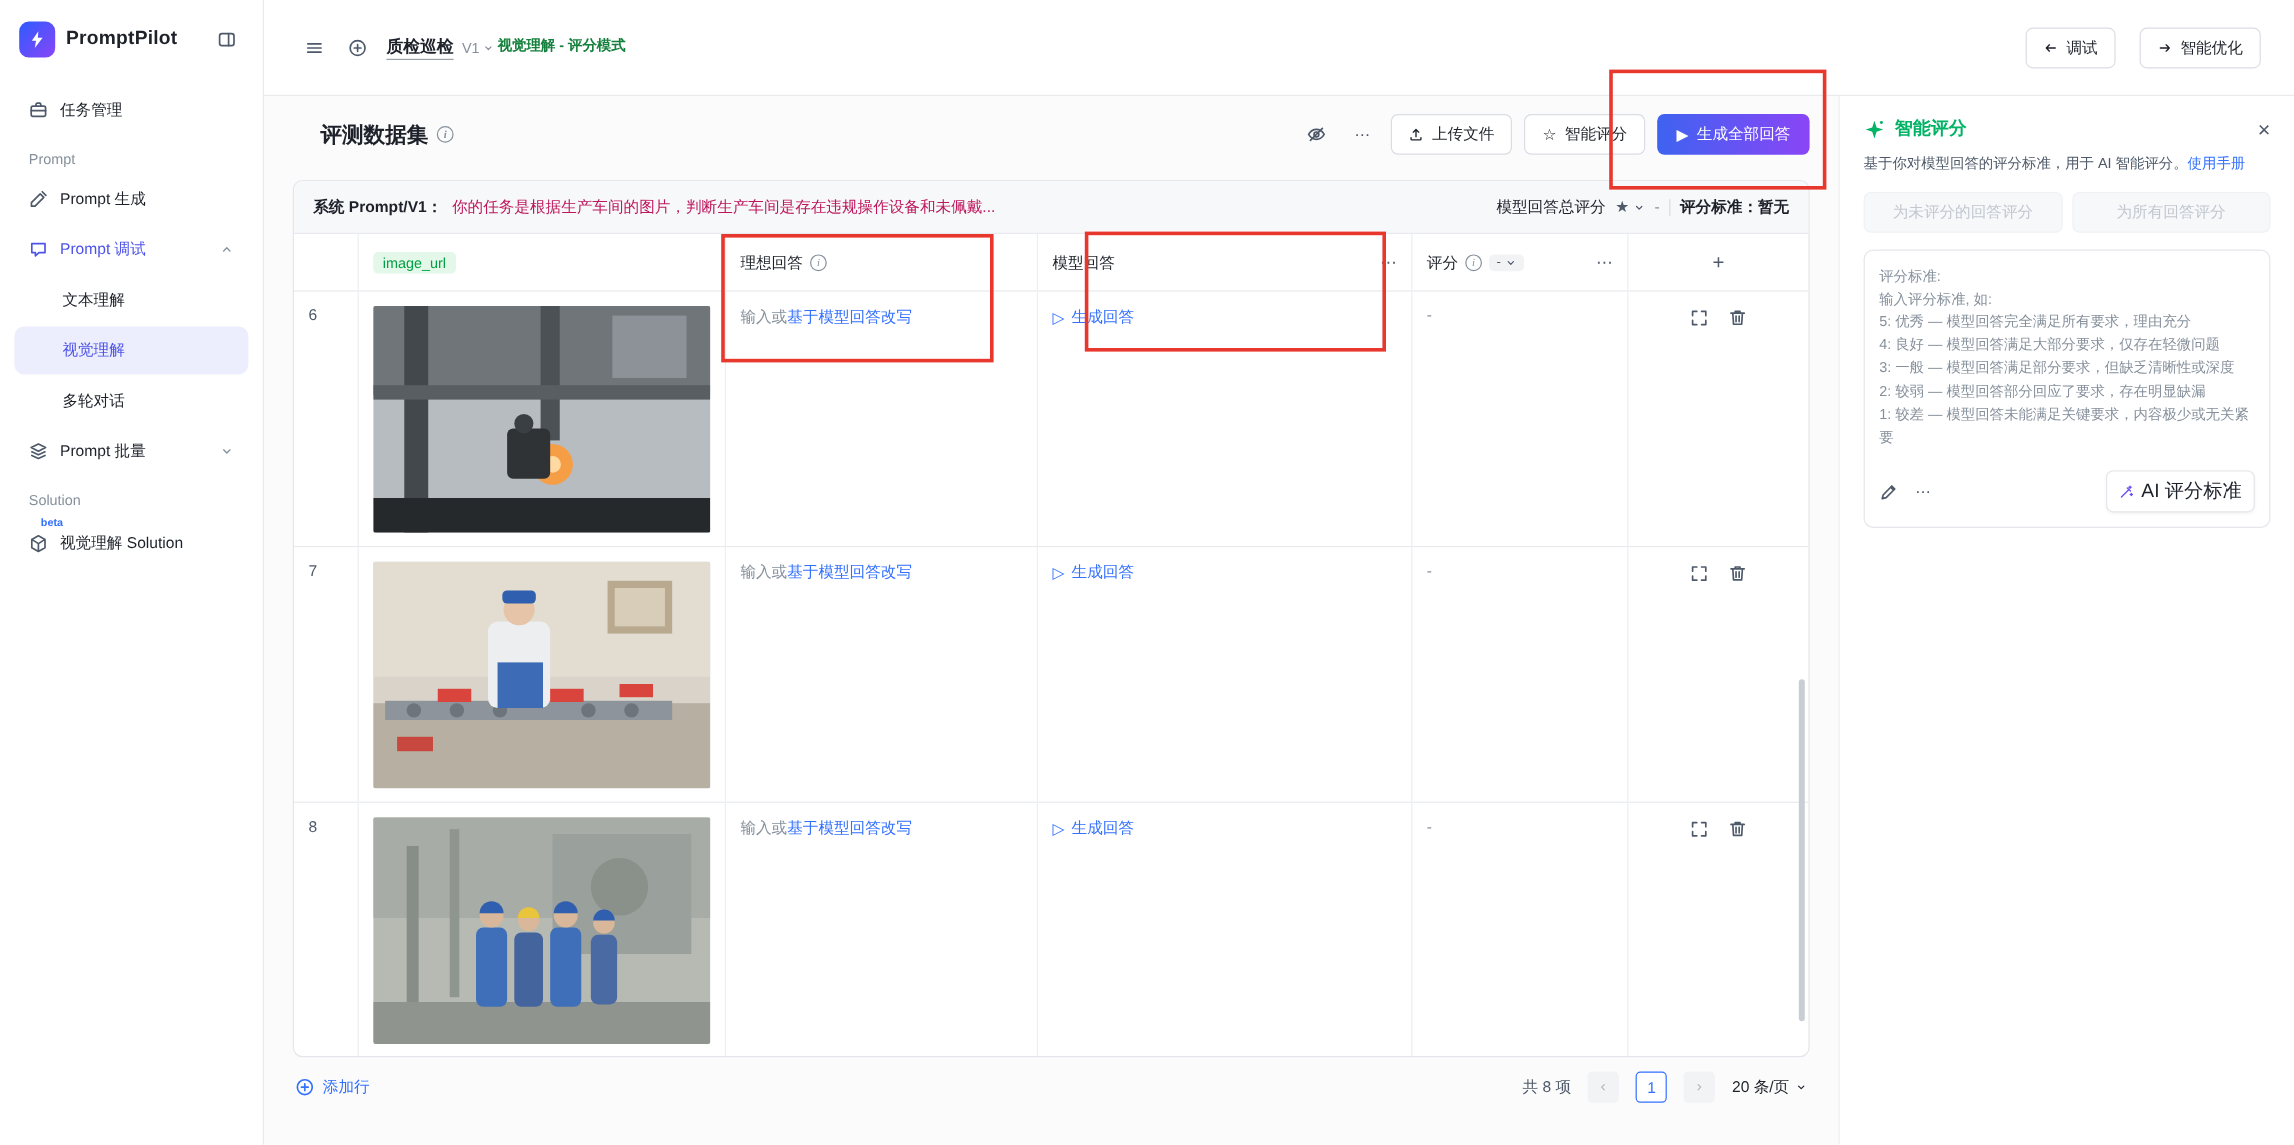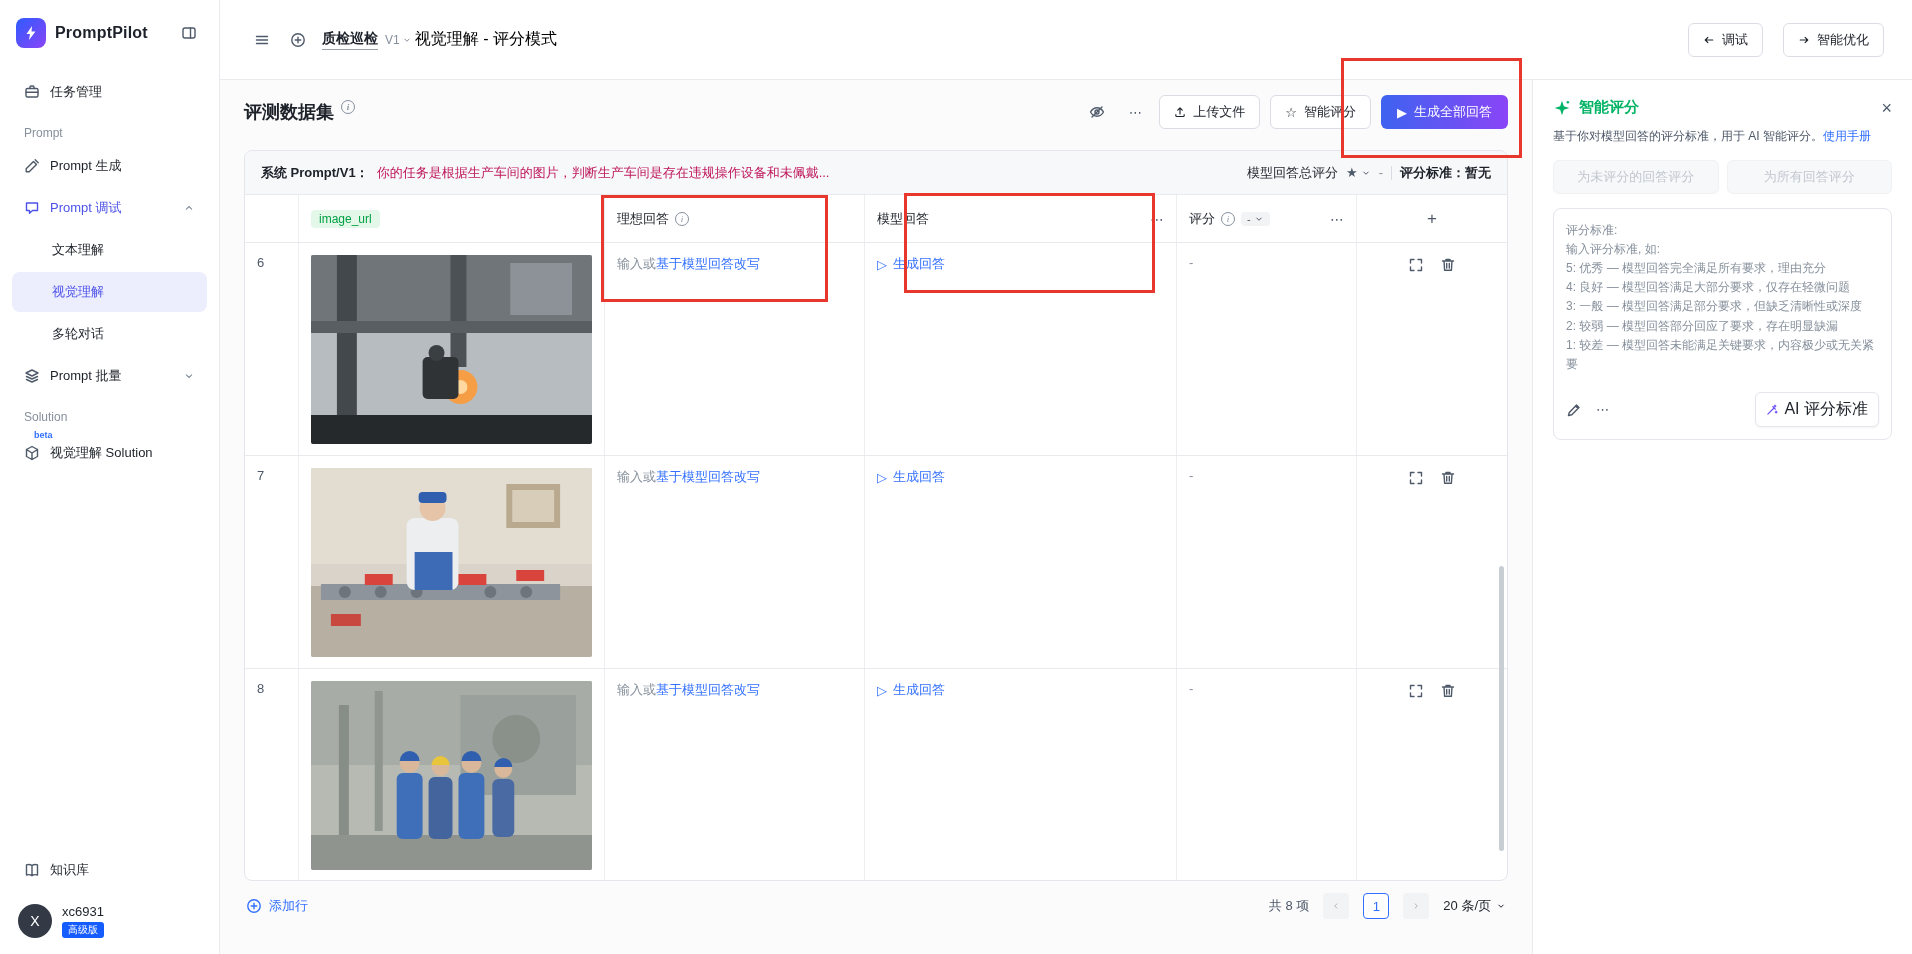--- a/index.html
+++ b/index.html
@@ -39,31 +39,31 @@
   .user-name { font-size: 13px; font-weight: 500; }
   .user-badge { display: inline-block; background: #165dff; color: #fff; font-size: 10px; padding: 1px 6px; border-radius: 3px; width: fit-content; }
 
   
   .content { flex: 1; display: flex; flex-direction: column; min-width: 0; }
   .topbar { height: 80px; background: #fff; border-bottom: 1px solid #e9eaee; display: flex; align-items: center; padding: 0 28px; gap: 8px; flex: none; }
   .tb-title-block { margin-left: 2px; display: flex; gap: 3px; }
   .tb-line1 { display: flex; align-items: center; gap: 7px; }
   .tb-title { font-size: 14px; font-weight: 600; border-bottom: 1px solid #9aa0a8; padding-bottom: 1px; }
   .tb-version { font-size: 12px; color: #86909c; display: flex; align-items: center; gap: 2px; cursor: pointer; justify-content: flex-end; }
-  .tb-sub { font-size: 16px; color: #000000; }
+  .tb-sub { font-size: 12px; color: #15803d; font-weight: bold; }
   .tb-spacer { flex: 1; }
   .btn-outline { height: 34px; display: inline-flex; align-items: center; gap: 7px; padding: 0 14px; border: 1px solid #dadde3; border-radius: 6px; background: #fff; font-size: 13px; color: #1d2129; cursor: pointer; font-family: inherit; }
   .topbar .btn-outline + .btn-outline { margin-left: 12px; }
 
   .body-row { flex: 1; display: flex; min-height: 0; }
 
   
   .main { flex: 1; background: #fbfbfc; padding: 14px 24px 0; position: relative; min-width: 0; }
   .main-title-row { display: flex; align-items: center; height: 36px; }
-  .main-title { font-size: 18px; font-weight: 600; display: flex; gap: 7px; }
+  .main-title { font-size: 18px; font-weight: 600; display: flex; align-items: center; gap: 7px; margin-left: 23px; }
   .info-circle { width: 14px; height: 14px; border: 1px solid #86909c; border-radius: 50%; color: #86909c; font-size: 9px; font-family: "Liberation Serif", serif; font-style: italic; display: inline-flex; align-items: center; justify-content: center; flex: none; }
   .toolbar { margin-left: auto; display: flex; align-items: center; gap: 10px; }
   .btn-primary { height: 34px; display: inline-flex; align-items: center; gap: 7px; padding: 0 16px; border: none; border-radius: 6px; background: linear-gradient(90deg, #3e63f0, #8a45f7); color: #fff; font-size: 13px; cursor: pointer; font-family: inherit; }
   .glyph { font-size: 13px; line-height: 1; }
 
   .table-card { margin-top: 20px; background: #fff; border: 1px solid #e5e6eb; border-radius: 8px; overflow: hidden; height: 731px; position: relative; }
   .prompt-bar { height: 44px; background: #f7f8fa; display: flex; align-items: center; padding: 0 16px; gap: 8px; border-bottom: 1px solid #e9eaee; }
   .pb-label { font-weight: 600; white-space: nowrap; }
   .pb-text { color: #be185d; white-space: nowrap; overflow: hidden; text-overflow: ellipsis; flex: 1; min-width: 0; }
   .pb-right { display: flex; align-items: center; gap: 8px; white-space: nowrap; margin-left: 12px; }
@@ -209,37 +209,20 @@
         <span class="beta-tag">beta</span>
         <span class="nic">
             <svg class="ic" viewBox="0 0 16 16">
               <path d="M8 1.5l5.5 3v7L8 14.5l-5.5-3v-7zM8 8L2.5 4.5M8 8l5.5-3.5M8 8v6.5"></path>
             </svg>
           </span>
         <span>视觉理解 Solution</span>
       </div>
     </nav>
 
-    <div class="sidebar-bottom">
-      <div class="nav-item">
-        <span class="nic">
-            <svg class="ic" viewBox="0 0 16 16">
-              <path d="M8 3.5C6.5 2.5 4 2.3 2.5 2.8V13c1.5-.5 4-.3 5.5.7 1.5-1 4-1.2 5.5-.7V2.8C12 2.3 9.5 2.5 8 3.5zM8 3.5v10.2"></path>
-            </svg>
-          </span>
-        <span>知识库</span>
-      </div>
-      <div class="user-row">
-        <div class="avatar">X</div>
-        <div class="user-meta">
-          <span class="user-name">xc6931</span>
-          <span class="user-badge">高级版</span>
-        </div>
-      </div>
-    </div>
   </aside>
 
   <div class="content">
 
     <header class="topbar">
       <span class="icon-btn">
         <svg class="ic" viewBox="0 0 16 16">
             <path d="M2.5 4.5h11M2.5 8h11M2.5 11.5h11"></path>
           </svg>
       </span>

